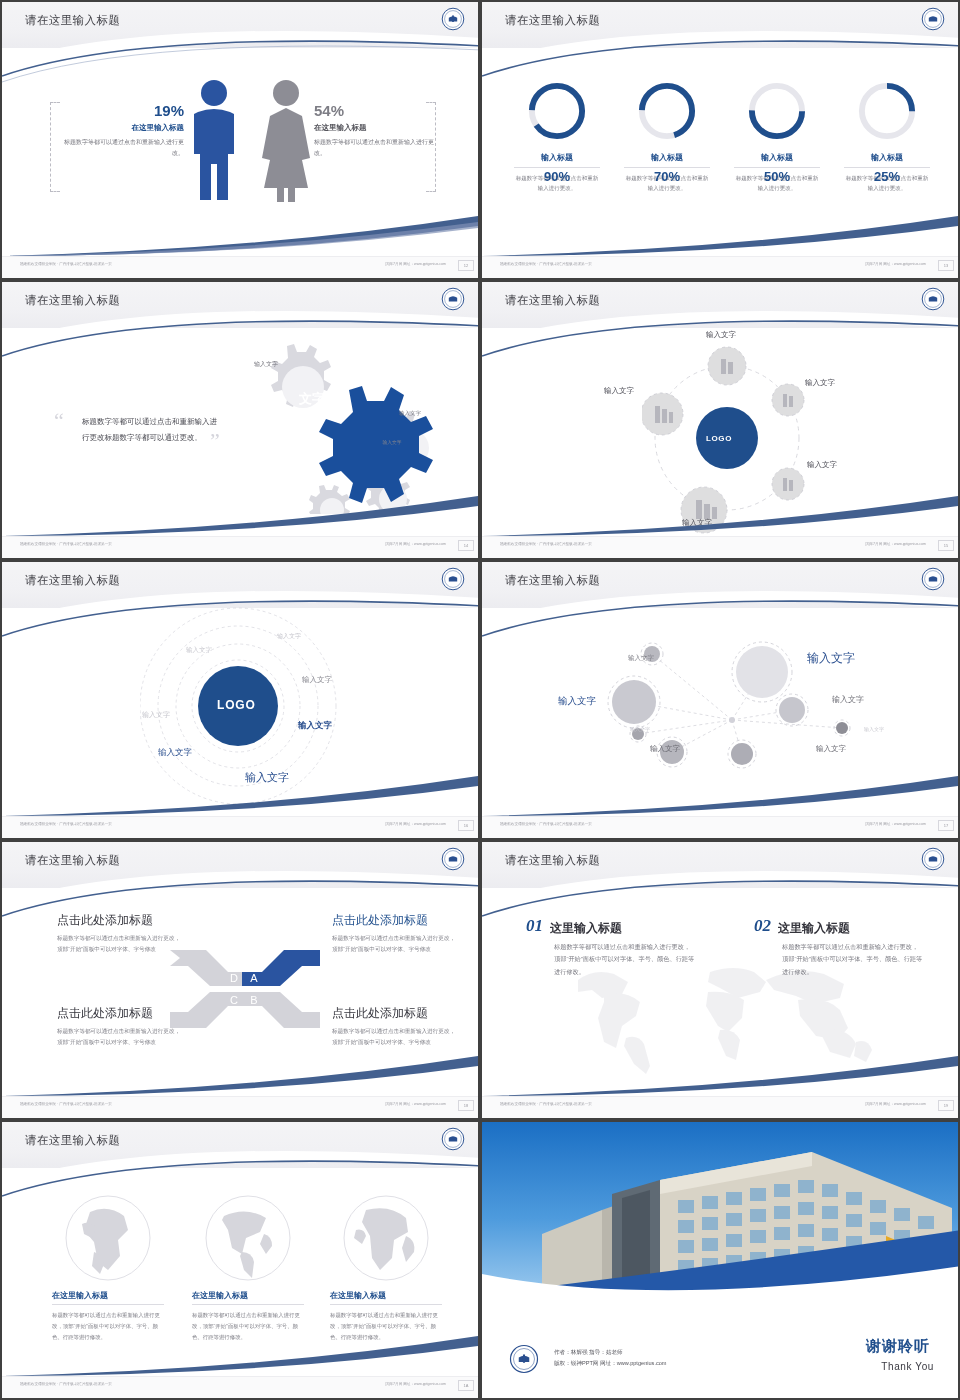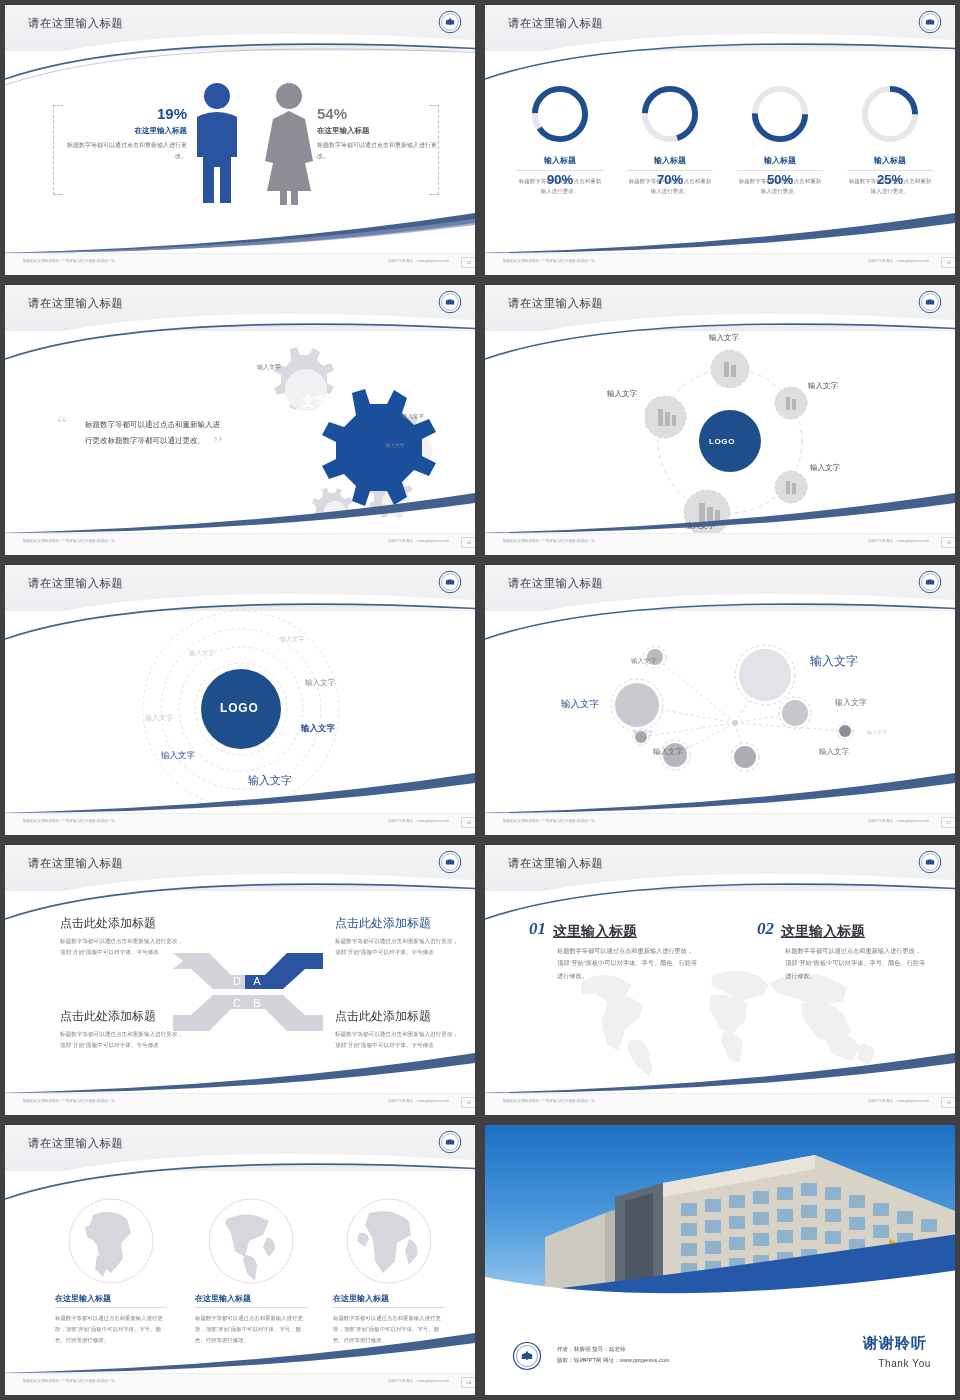--- a/index.html
+++ b/index.html
@@ -4,21 +4,21 @@
 <style>
   * { box-sizing: border-box; margin:0; padding:0; }
   body {
     width:960px; height:1400px;
     background:#ffffff;
     font-family:"Liberation Sans", sans-serif;
     overflow:hidden;
   }
   .grid { display:grid; grid-template-columns:480px 480px; grid-template-rows:repeat(5,280px); }
   .slide { position:relative; width:480px; height:280px; background:#fff; overflow:hidden;
-           border:5px solid #404040; }
+           border:2px solid #404040; }
   
   .hdr-band { position:absolute; left:0; top:0; width:480px; height:46px;
               background:linear-gradient(180deg,#f4f4f6 0%,#f1f1f4 60%,#ececf0 100%); }
   .hdr-curve { position:absolute; left:0; top:0; width:480px; height:100px; }
   .title { position:absolute; left:23px; top:11px; font-size:11.5px; color:#3f3f45;
            letter-spacing:.4px; white-space:nowrap; }
   .logo { position:absolute; right:13px; top:5px; width:24px; height:24px; }
   
   .ftr { position:absolute; left:0; bottom:0; width:480px; height:22px;
          background:#fafafb; border-top:1px solid #ededf0; }
@@ -56,21 +56,21 @@
   .lbl.blue { color:#2a4f8f; }
   .lbl.faint { color:#c6c6cd; }
   
   .q-h { font-size:12px; font-weight:normal; color:#34343c; }
   .q-h.blue { color:#1f4e8c; }
   .q-b { font-size:5.6px; color:#7d7d85; line-height:1.95; margin-top:4px; }
   .q-box { position:absolute; width:124px; }
   
   .num { font-size:17px; font-weight:bold; font-style:italic; color:#1f4e8c;
          font-family:"Liberation Serif",serif; }
-  .n-h { font-size:14px; font-weight:bold; color:#34343c;text-decoration:underline; }
+  .n-h { font-size:12px; font-weight:bold; color:#34343c; }
   .n-b { font-size:6.2px; color:#76767e; line-height:2; margin-top:4px; }
   
   .g-h { font-size:8px; font-weight:bold; color:#1f4e8c;
          border-bottom:1px solid #dcdce2; padding-bottom:3px; }
   .g-b { font-size:5.4px; color:#7d7d85; line-height:2; margin-top:5px; }
   
   .photo { position:absolute; left:0; top:0; width:480px; height:176px; overflow:hidden; }
   .ty-cn { position:absolute; right:28px; bottom:42px; font-size:15px; font-weight:bold;
            color:#1f4e8c; letter-spacing:1px; }
   .ty-en { position:absolute; right:24px; bottom:26px; font-size:10px; color:#3a3a42;

